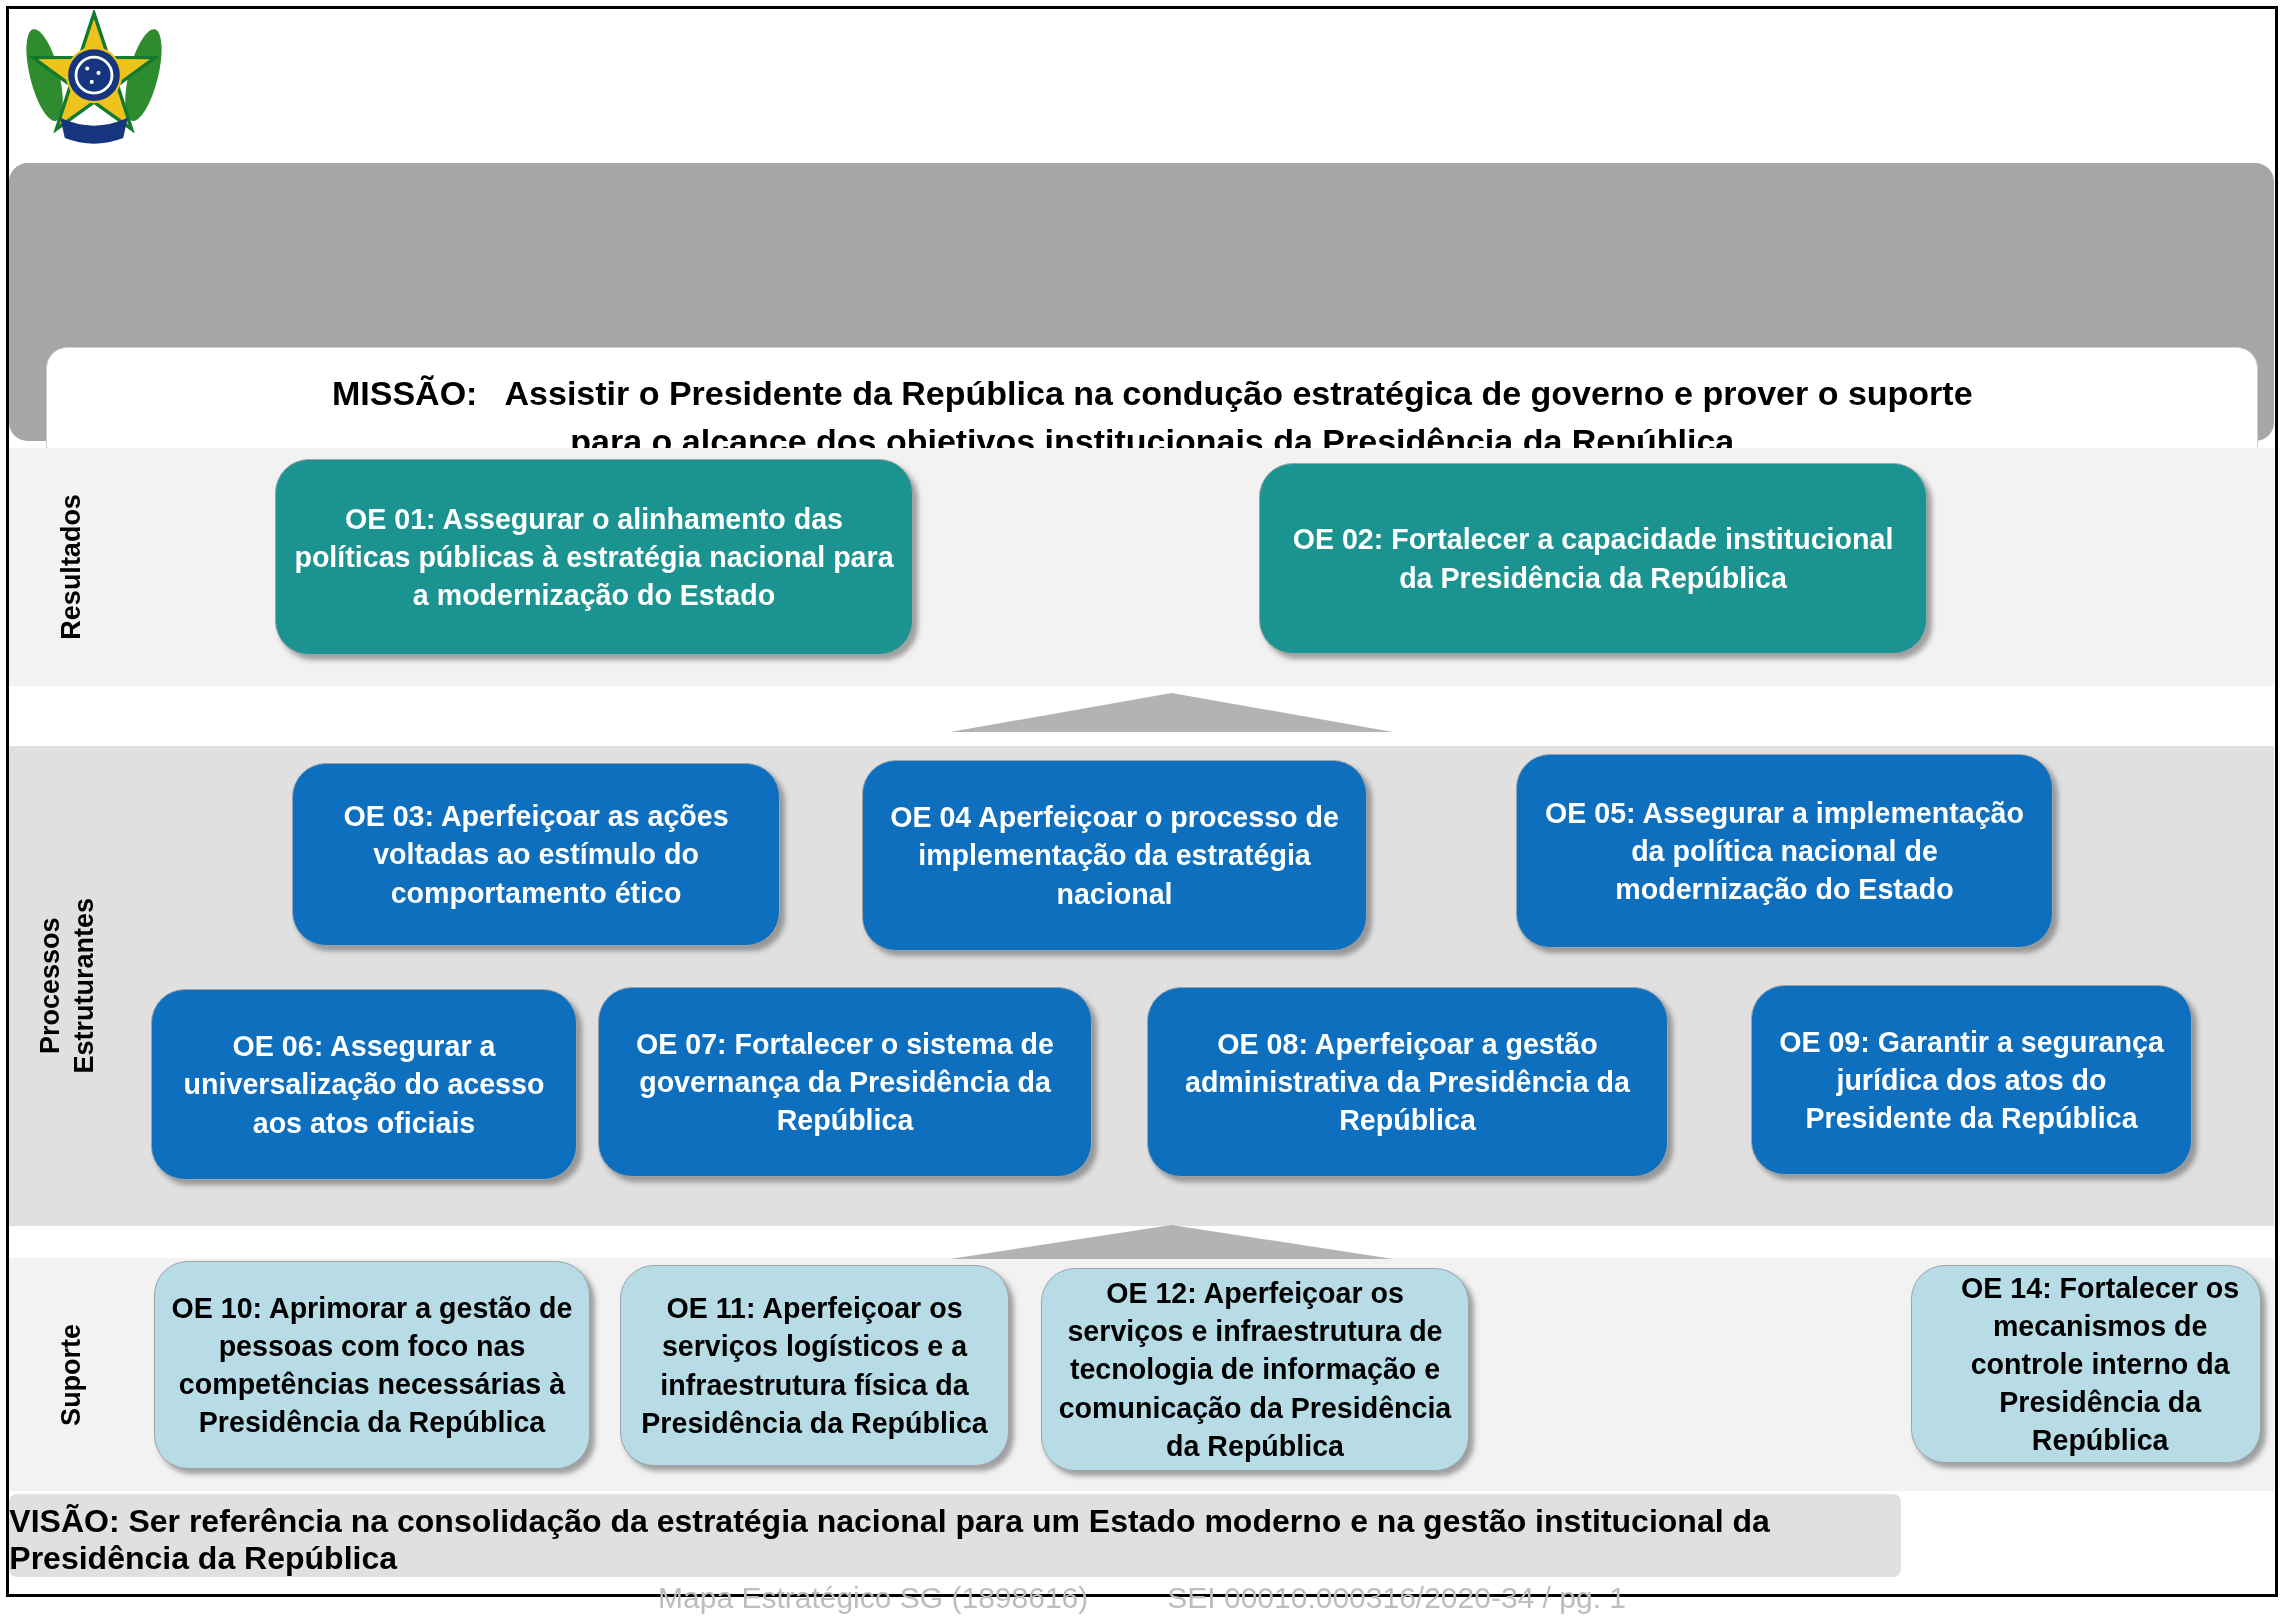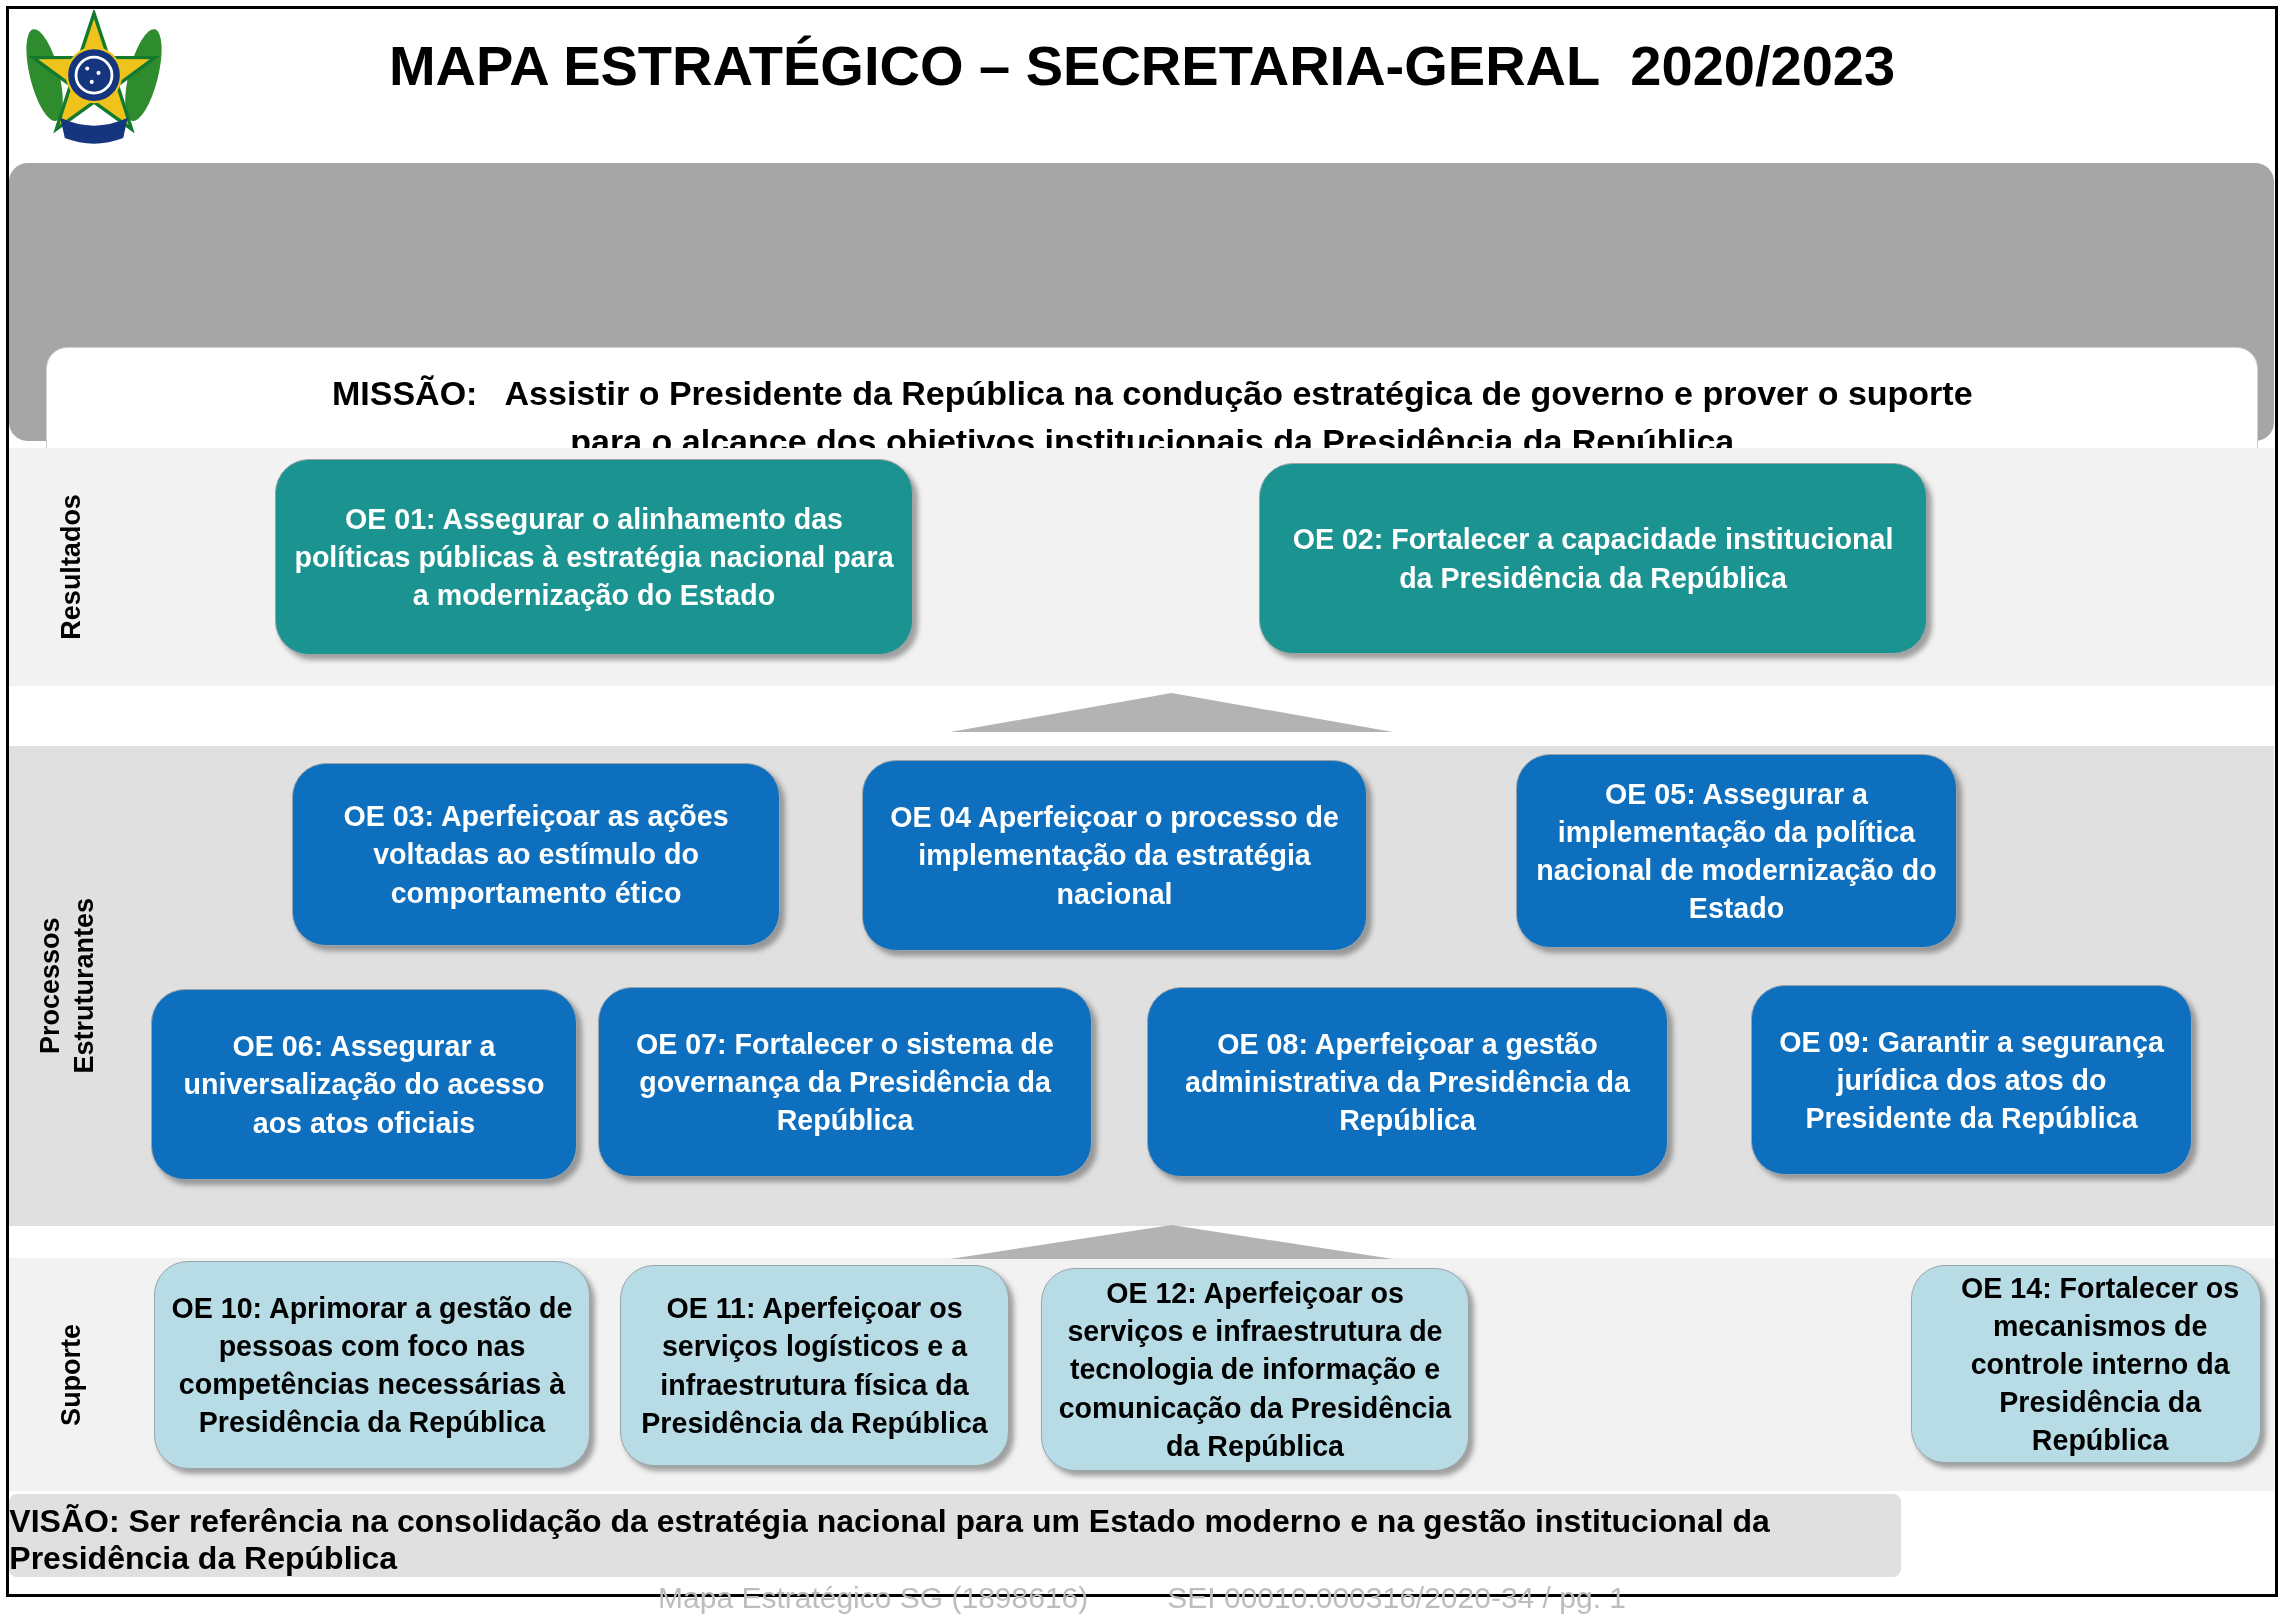--- a/index.html
+++ b/index.html
@@ -53,21 +53,21 @@
        padding:0 15.7px;box-sizing:border-box;}
   .box span{font-size:28.6px;font-weight:bold;line-height:1.33;text-align:center;}
   .teal{background:#1B9390;} .teal span{color:#fff;}
   .blue{background:#0D6FBD;} .blue span{color:#fff;}
   .light{background:#B8DCE6;} .light span{color:#000;}
 
   #b1{left:275px;top:459px;width:638px;height:196px;}
   #b2{left:1259px;top:463px;width:668px;height:191px;}
   #b3{left:251px;top:763px;width:488px;height:183px;margin-left:41px;}
   #b4{left:846px;top:760px;width:505px;height:191px;margin-left:16px;}
-  #b5{left:1516px;top:754px;width:441px;height:194px;}
+  #b5{left:1516px;top:754px;width:537px;height:194px;}
   #b6{left:151px;top:989px;width:426px;height:191px;}
   #b7{left:598px;top:987px;width:494px;height:190px;}
   #b8{left:1147px;top:987px;width:521px;height:190px;}
   #b9{left:1751px;top:985px;width:441px;height:190px;}
   #b10{left:154px;top:1261px;width:436px;height:208px;}
   #b11{left:620px;top:1265px;width:389px;height:201px;}
   #b12{left:1041px;top:1268px;width:428px;height:203px;}
   #b13{left:1491px;top:1268px;width:428px;height:203px;}
   #b14{left:1911px;top:1265px;width:350px;height:198px;padding-left:44px;}
 
@@ -90,21 +90,20 @@
     <ellipse cx="16" cy="58" rx="13" ry="42" fill="#2E8B2E" transform="rotate(-14 16 58)"></ellipse>
     <ellipse cx="104" cy="58" rx="13" ry="42" fill="#2E8B2E" transform="rotate(14 104 58)"></ellipse>
     <polygon points="60,3 72.9,42.2 114.2,42.4 80.9,66.8 93.5,106.1 60,82 26.5,106.1 39.1,66.8 5.8,42.4 47.1,42.2" fill="#EFC31B" stroke="#117A2E" stroke-width="3"></polygon>
     <circle cx="60" cy="58" r="24" fill="#15357F" stroke="#EFC31B" stroke-width="2"></circle>
     <circle cx="60" cy="58" r="16" fill="none" stroke="#fff" stroke-width="2.5"></circle>
     <circle cx="54" cy="52" r="1.8" fill="#fff"></circle>
     <circle cx="64" cy="56" r="1.8" fill="#fff"></circle>
     <circle cx="58" cy="64" r="1.8" fill="#fff"></circle>
     <path d="M30 96 Q60 110 90 96 L86 114 Q60 124 34 114 Z" fill="#15357F"></path>
   </svg>
-  <div class="title">MAPA ESTRATÉGICO – SECRETARIA-GERAL  2020/2023</div>
 
   <section class="banner">
     <div class="mission-box">
       <p>MISSÃO:   Assistir o Presidente da República na condução estratégica de governo e prover o suporte
 para o alcance dos objetivos institucionais da Presidência da República</p>
     </div>
     <div class="values-box">
       <p>VALORES: Inovação | Proatividade | Cooperação | Foco no Resultado | Ética</p>
     </div>
   </section>

